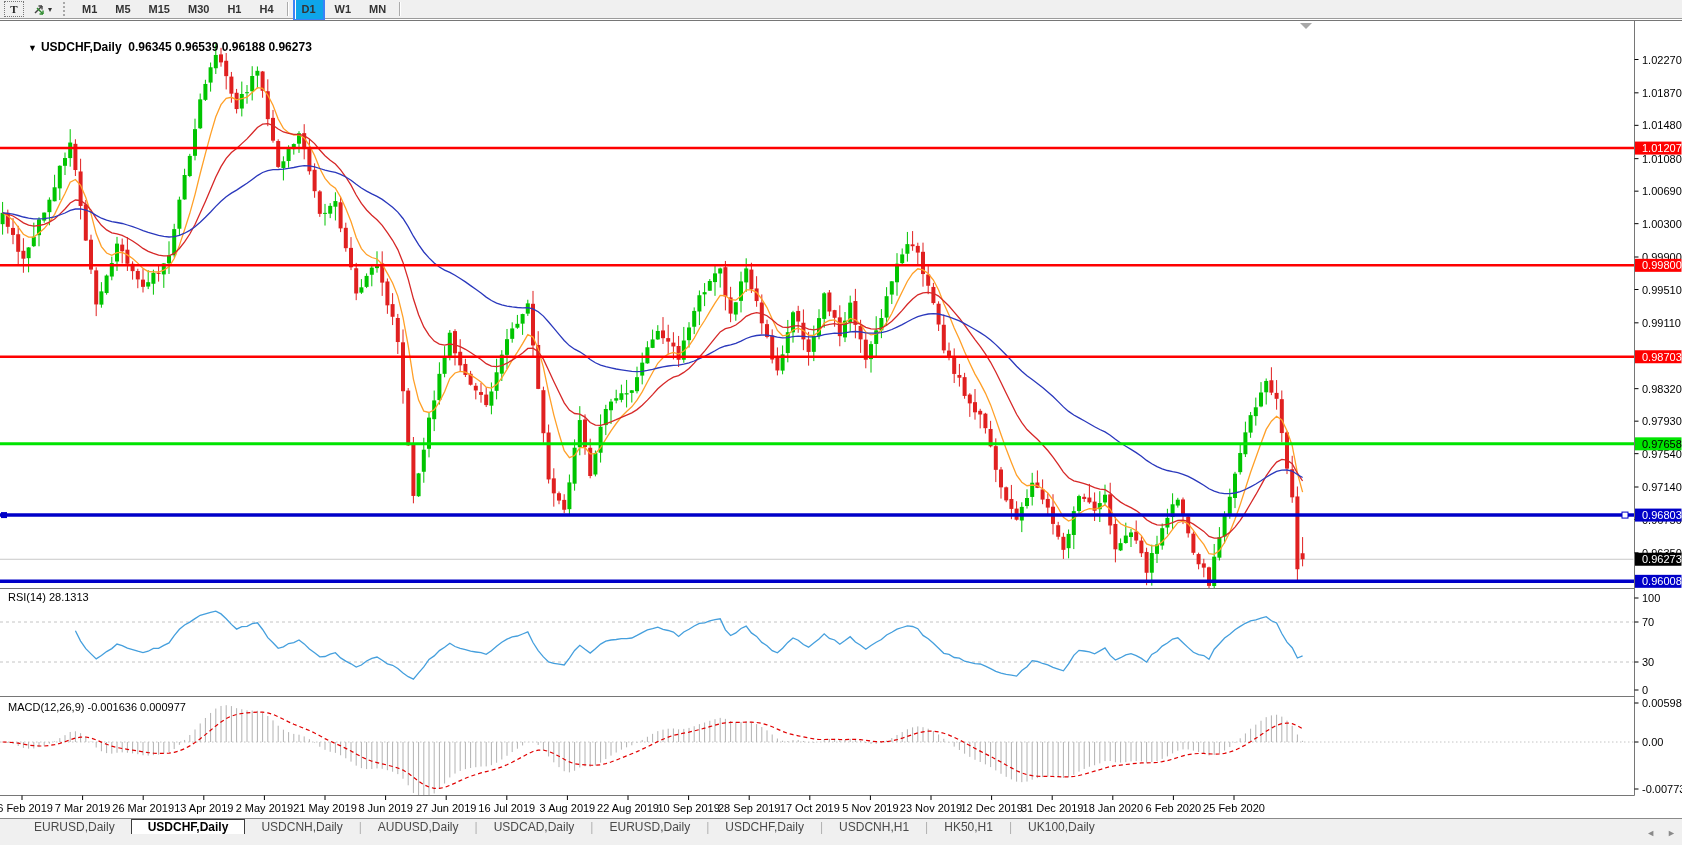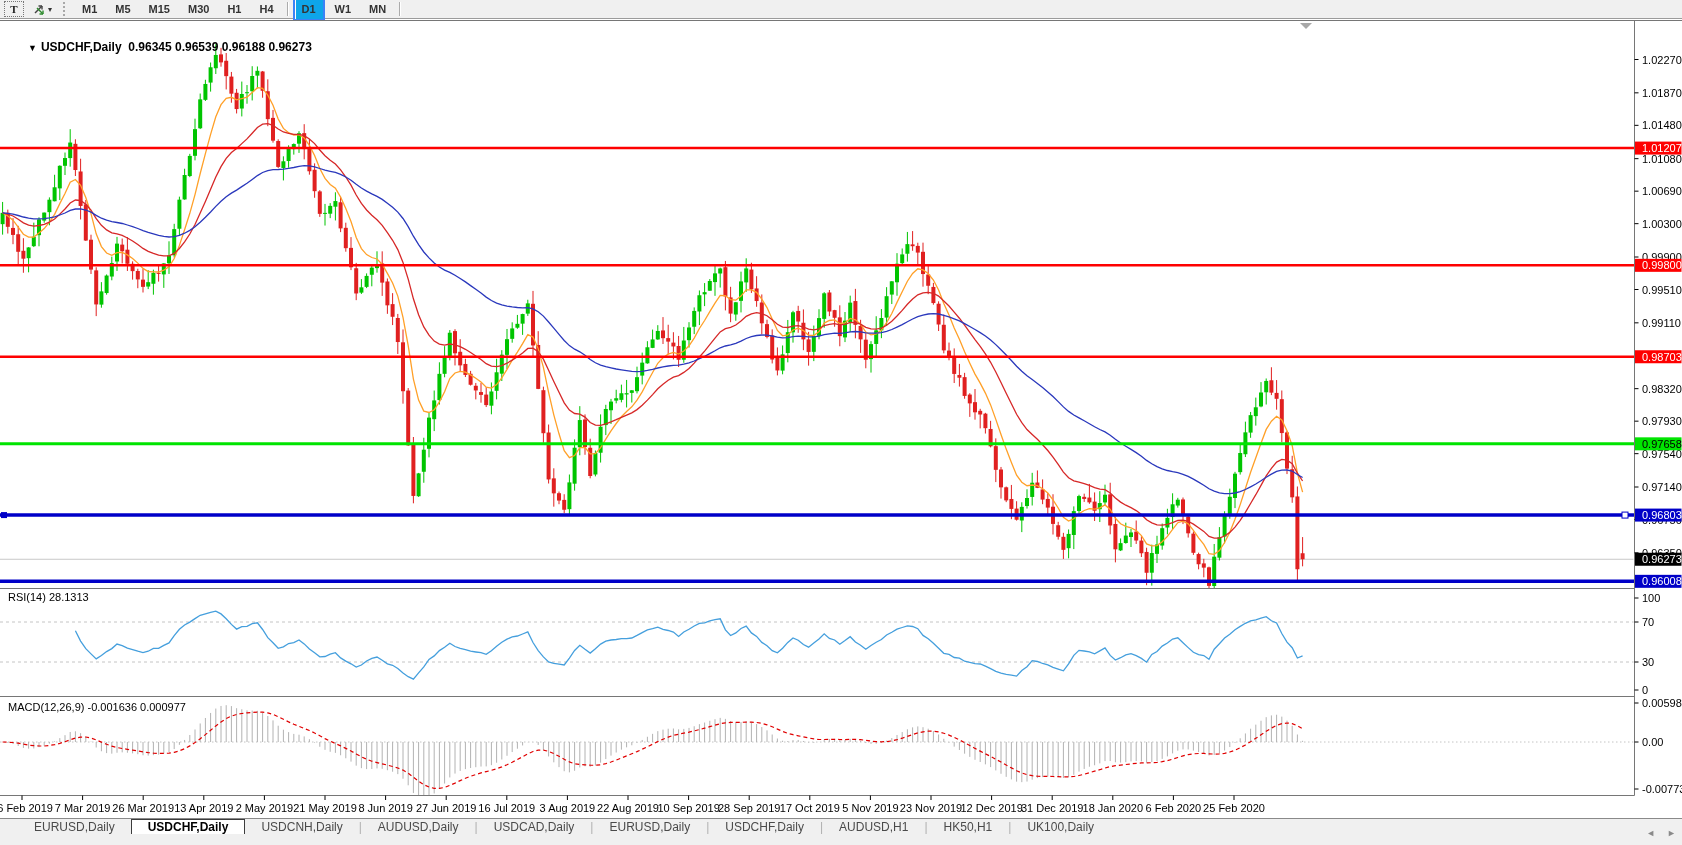--- a/index.html
+++ b/index.html
@@ -998,21 +998,21 @@
         <div class="tab">USDCNH,Daily</div>
         <span class="tabsep">|</span>
         <div class="tab">AUDUSD,Daily</div>
         <span class="tabsep">|</span>
         <div class="tab">USDCAD,Daily</div>
         <span class="tabsep">|</span>
         <div class="tab">EURUSD,Daily</div>
         <span class="tabsep">|</span>
         <div class="tab">USDCHF,Daily</div>
         <span class="tabsep">|</span>
-        <div class="tab">AUDUSD,H1</div>
+        <div class="tab">USDCNH,H1</div>
         <span class="tabsep">|</span>
         <div class="tab">HK50,H1</div>
         <span class="tabsep">|</span>
         <div class="tab">UK100,Daily</div>
       </div>
     <div class="tabscroll">
       <span class="scrbtn">◄</span>
       <span class="scrbtn">►</span>
     </div>
   </div>

